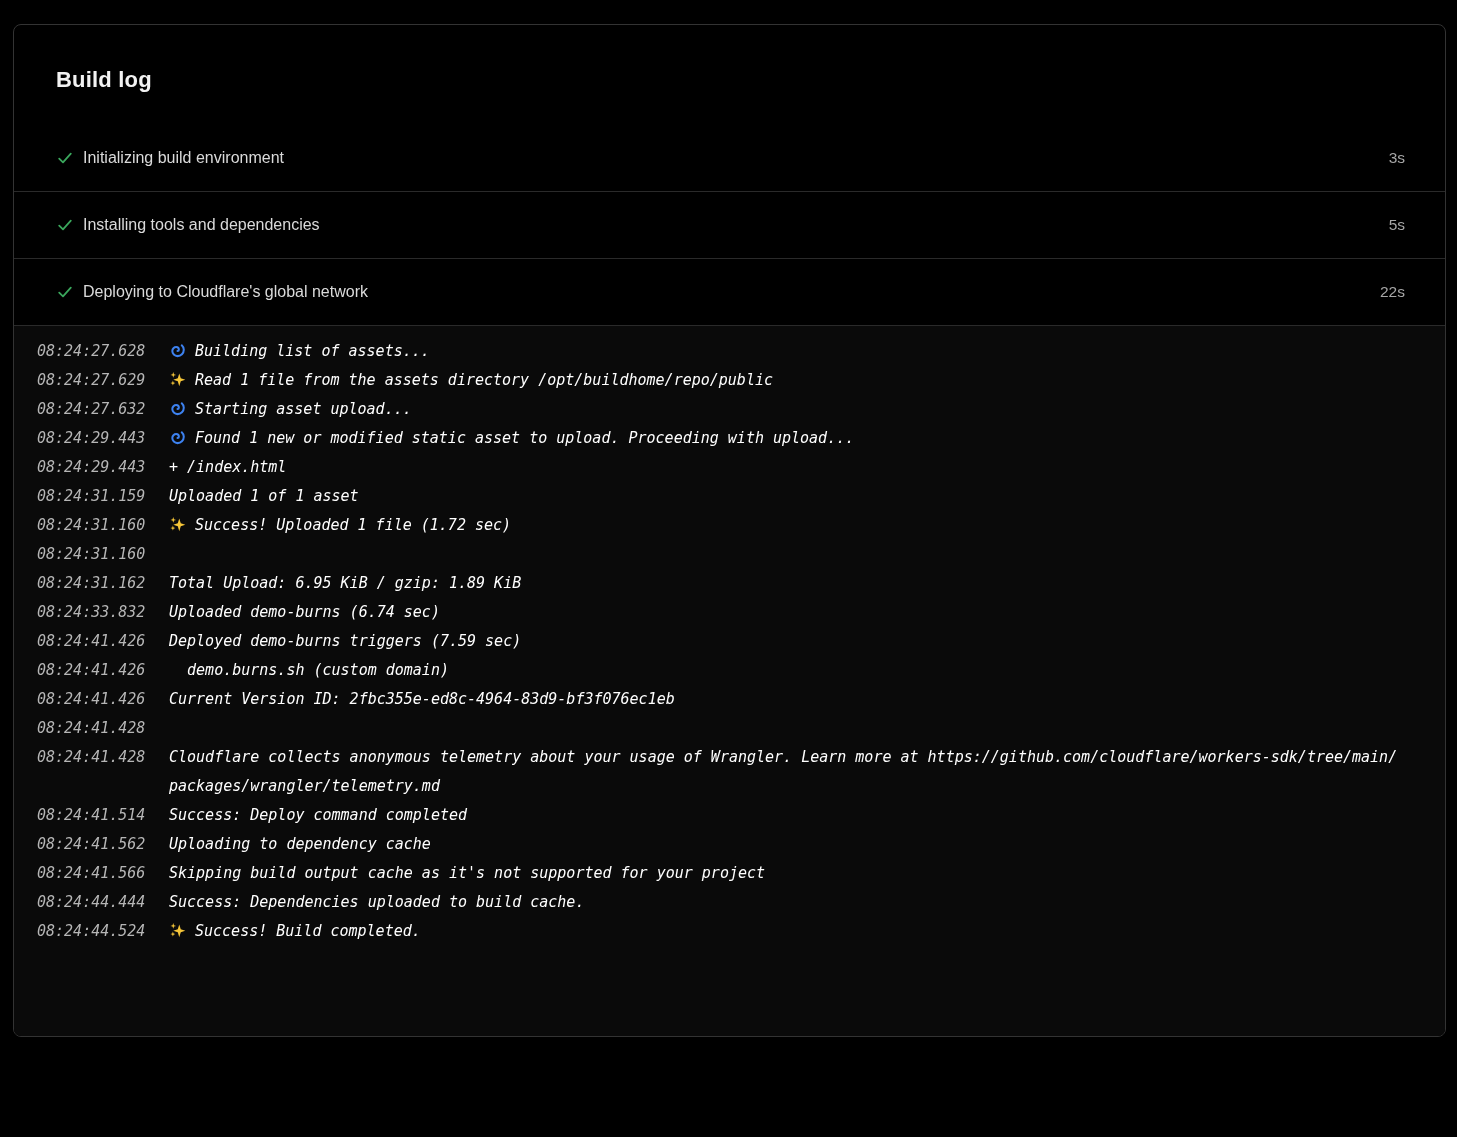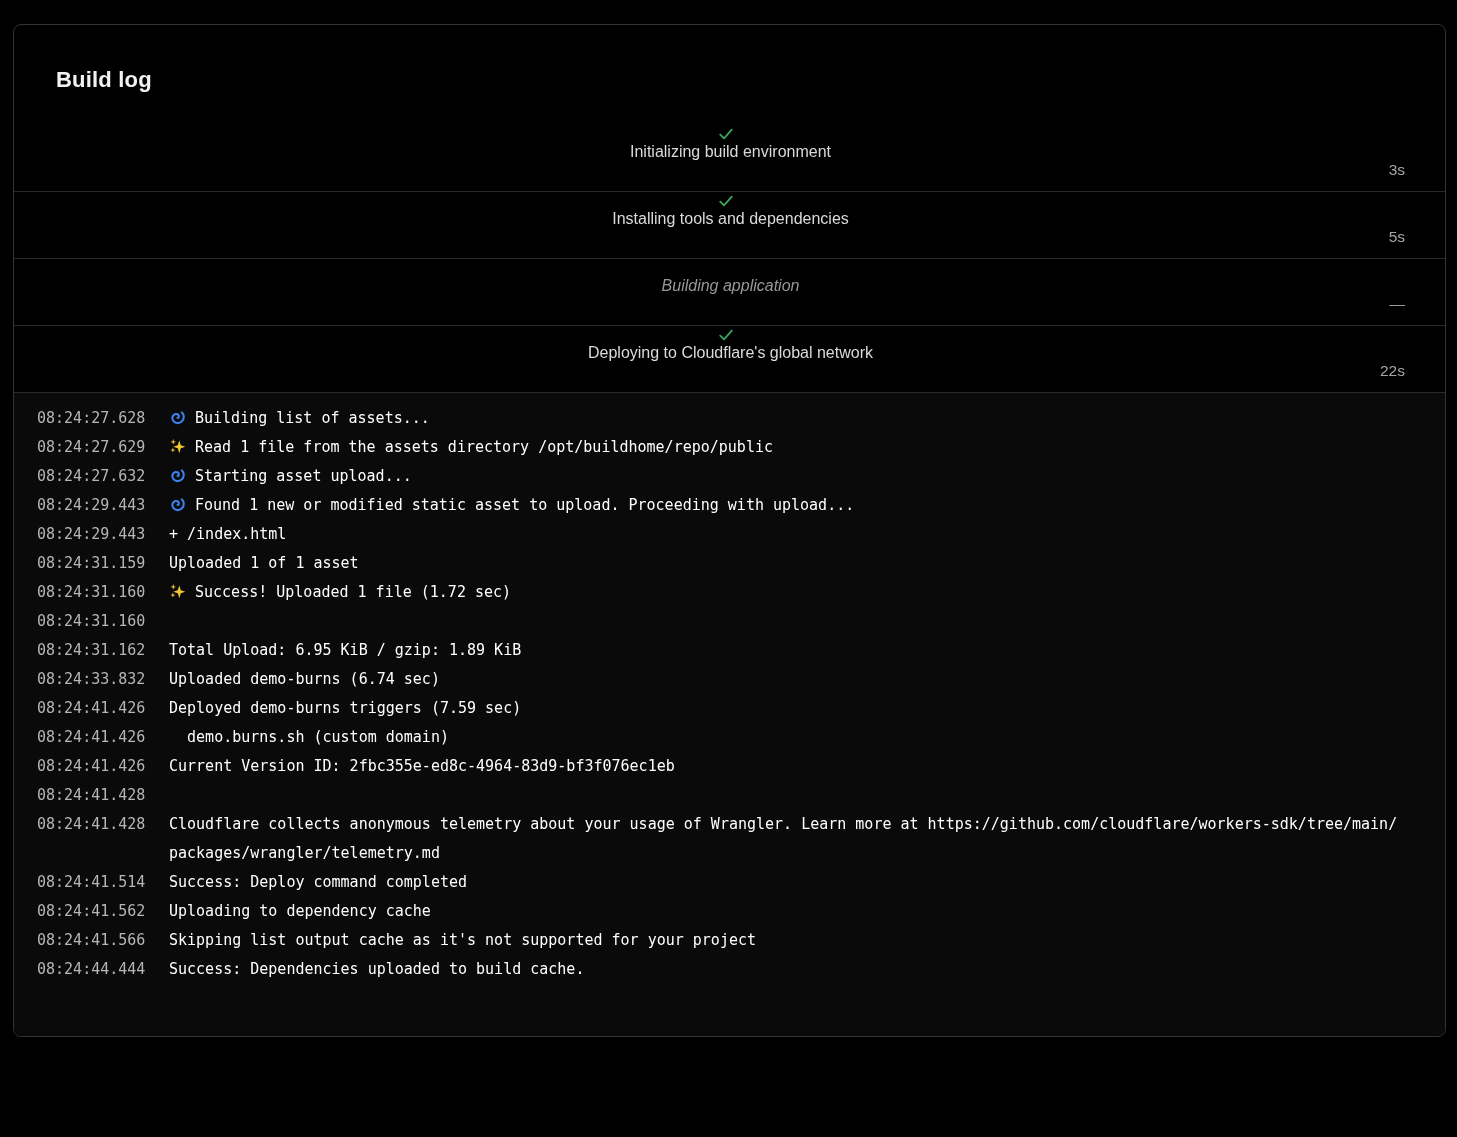--- a/index.html
+++ b/index.html
@@ -28,21 +28,20 @@
     letter-spacing: 0.2px;
   }
   .steps { margin-top: 32px; }
   .step-row {
     display: flex;
     align-items: center;
     height: 67px;
     padding: 0 40px 0 42px;
     border-bottom: 1px solid #2a2a2a;
     cursor: pointer;
-    flex-direction: column;
   }
   .step-check {
     width: 18px; height: 18px;
     margin-right: 9px;
     flex: 0 0 auto;
     display: inline-flex;
   }
   .step-check svg { width: 18px; height: 18px; }
   .step-label {
     font-size: 16px;
@@ -85,20 +84,21 @@
     background: #0a0a0a;
     padding: 11px 40px 20px 23px;
     font-family: "DejaVu Sans Mono", monospace;
     font-size: 15px;
     line-height: 29px;
   }
   .log-line {
     display: grid;
     grid-template-columns: 113px 1fr;
     column-gap: 19px;
+    font-style: italic;
   }
   .log-time { color: #b6b6b6; white-space: pre; }
   .log-text { color: #ffffff; white-space: pre-wrap; word-break: break-all; }
   .log-text svg { vertical-align: -3px; margin-right: 9px; }
   
   .check-stroke { stroke: var(--check-green, #3aa65c); }
   .cyclone-stroke { stroke: var(--cyclone-blue, #3d82f0); }
   .sparkle-fill { fill: var(--sparkle-yellow, #f5c538); }
 </style>
 </head>
@@ -121,29 +121,20 @@
   </div>
       <div class="step-row">
     <span class="step-check">
       <svg viewBox="0 0 18 18" fill="none">
         <path class="check-stroke" stroke-width="1.8" stroke-linecap="round" stroke-linejoin="round" d="M3.2 9.7 L7 13.3 L14.8 4.7"></path>
       </svg>
     </span>
     <span class="step-label">Installing tools and dependencies</span>
     <span class="step-duration">5s</span>
   </div>
-      <div class="step-row pending">
-    <span class="step-check">
-      <svg viewBox="0 0 18 18" fill="none">
-        <path class="check-stroke" stroke-width="1.8" stroke-linecap="round" stroke-linejoin="round" d="M3.2 9.7 L7 13.3 L14.8 4.7"></path>
-      </svg>
-    </span>
-    <span class="step-label">Building application</span>
-    <span class="step-duration">—</span>
-  </div>
       <div class="step-row">
     <span class="step-check">
       <svg viewBox="0 0 18 18" fill="none">
         <path class="check-stroke" stroke-width="1.8" stroke-linecap="round" stroke-linejoin="round" d="M3.2 9.7 L7 13.3 L14.8 4.7"></path>
       </svg>
     </span>
     <span class="step-label">Deploying to Cloudflare's global network</span>
     <span class="step-duration">22s</span>
   </div>
     </div>
@@ -227,20 +218,28 @@
       <div class="log-line">
     <span class="log-time">08:24:41.514</span>
     <span class="log-text">Success: Deploy command completed</span>
   </div>
       <div class="log-line">
     <span class="log-time">08:24:41.562</span>
     <span class="log-text">Uploading to dependency cache</span>
   </div>
       <div class="log-line">
     <span class="log-time">08:24:41.566</span>
-    <span class="log-text">Skipping list output cache as it's not supported for your project</span>
+    <span class="log-text">Skipping build output cache as it's not supported for your project</span>
   </div>
       <div class="log-line">
     <span class="log-time">08:24:44.444</span>
     <span class="log-text">Success: Dependencies uploaded to build cache.</span>
   </div>
+      <div class="log-line">
+    <span class="log-time">08:24:44.524</span>
+    <span class="log-text"><svg width="17" height="17" viewBox="0 0 24 24">
+    <path class="sparkle-fill" d="M14.5 3.5 L16.6 10.4 L23 12.5 L16.6 14.6 L14.5 21.5 L12.4 14.6 L6 12.5 L12.4 10.4 Z"></path>
+    <path class="sparkle-fill" d="M6 1.5 L7 4.5 L10 5.5 L7 6.5 L6 9.5 L5 6.5 L2 5.5 L5 4.5 Z"></path>
+    <path class="sparkle-fill" d="M5.5 13.5 L6.4 16.1 L9 17 L6.4 17.9 L5.5 20.5 L4.6 17.9 L2 17 L4.6 16.1 Z"></path>
+  </svg>Success! Build completed.</span>
+  </div>
     </div>
 </div>
 
 </body></html>

